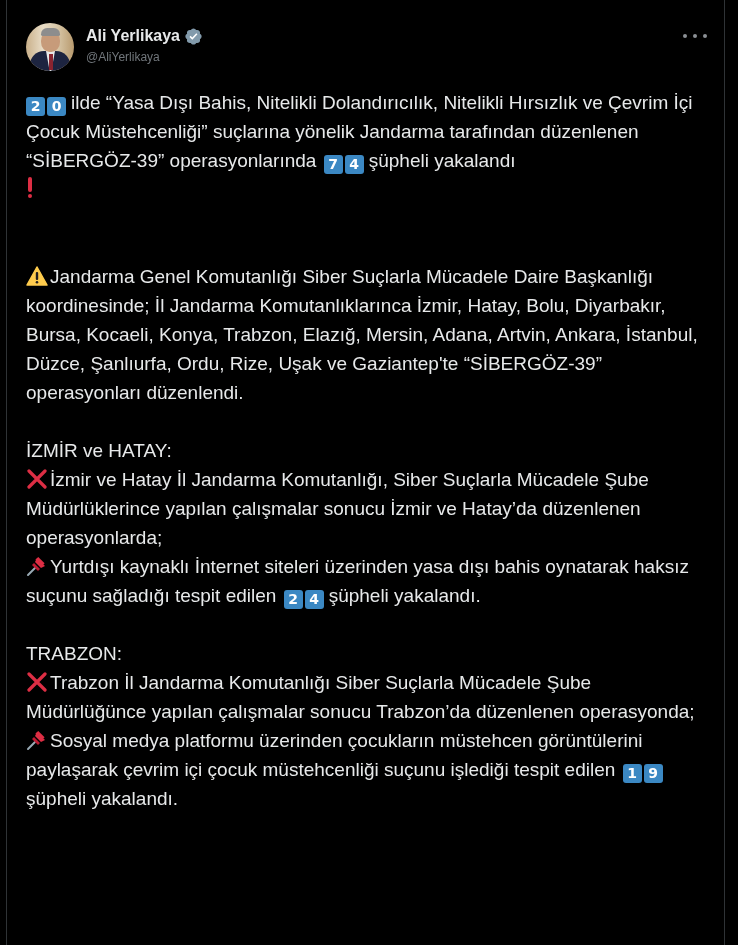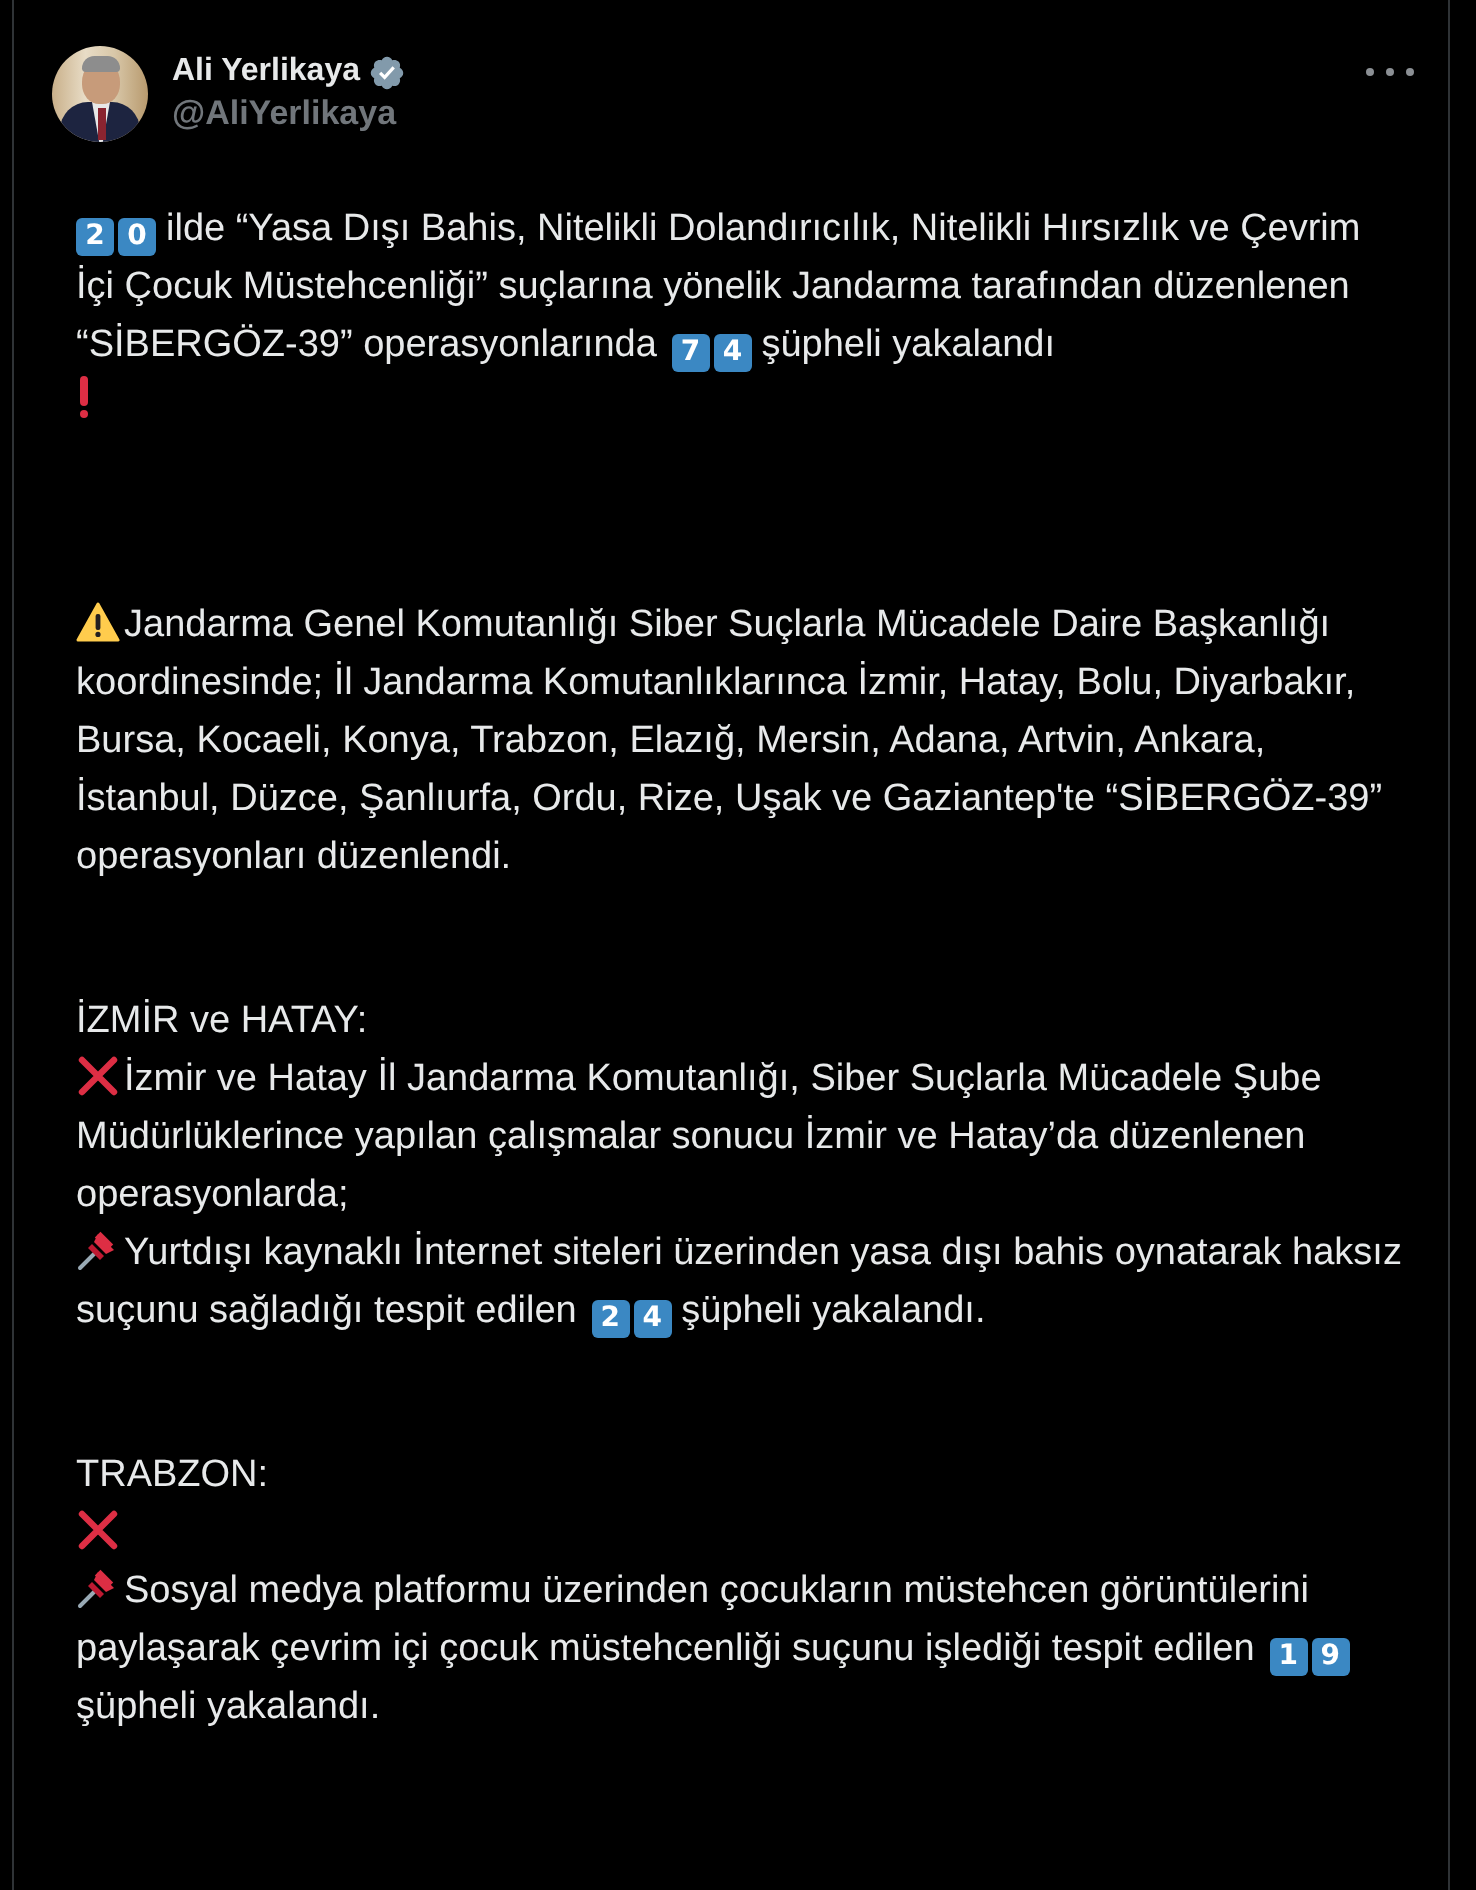--- a/index.html
+++ b/index.html
@@ -14,25 +14,25 @@
                   background:#c79b7a; }
   .avatar .hair { position:absolute; left:15px; top:5px; width:19px; height:8px; border-radius:10px 10px 3px 3px; background:#8d8d8d; }
   .avatar .suit { position:absolute; left:4px; top:28px; width:40px; height:26px; border-radius:14px 14px 0 0; background:#1d2440; }
   .avatar .shirt { position:absolute; left:20px; top:28px; width:9px; height:20px; background:#e8e8e8;
                    clip-path:polygon(0 0,100% 0,60% 100%,40% 100%); }
   .avatar .tie { position:absolute; left:23px; top:31px; width:4px; height:16px; background:#8a2430; }
   .names { margin-left:12px; display:flex; flex-direction:column; justify-content:center; }
   .name-row { display:flex; align-items:center; gap:4px; }
   .name { font-weight:bold; font-size:16px; color:#e7e9ea; line-height:20px; }
   .verified { width:19px; height:19px; display:inline-block; }
-  .handle { font-size:17px; color:#71767b; line-height:22px;font-weight:bold; }
+  .handle { font-size:12px; color:#71767b; line-height:22px; }
   .more { position:absolute; left:683px; top:26px; width:24px; height:20px; display:flex; align-items:center; justify-content:space-between; cursor:pointer; }
   .more span { width:4px; height:4px; border-radius:50%; background:#8b8f94; display:block; }
   .body { position:absolute; left:26px; top:88px; width:690px; font-size:19px; line-height:29px; color:#e7e9ea; }
-  .para { margin:12px; white-space:normal; }
+  .para { margin:0; white-space:normal; }
   .gap { height:29px; }
   .kc { display:inline-block; width:19px; height:19px; border-radius:3px; background:#3b88c3; color:#fff;
         font-weight:bold; font-size:14px; line-height:19px; text-align:center; vertical-align:-2px; margin-right:2px;
         font-family:"DejaVu Sans", sans-serif; }
   .kc + .kc { margin-left:0; }
   .kc.last { margin-right:5px; }
   .kc-gap { margin-left:2px; }
   .excl { display:inline-block; width:8px; height:22px; position:relative; vertical-align:-3px; }
   .excl::before { content:""; position:absolute; left:2px; top:0; width:4px; height:15px; border-radius:2px; background:#dd2e44; }
   .excl::after { content:""; position:absolute; left:2px; top:17px; width:4px; height:4px; border-radius:50%; background:#dd2e44; }
@@ -107,21 +107,21 @@
     </svg><span>Yurtdışı kaynaklı İnternet siteleri üzerinden yasa dışı bahis oynatarak haksız suçunu sağladığı tespit edilen</span>
     <span class="kc kc-gap">2</span><span class="kc last">4</span><span>şüpheli yakalandı.</span>
   </p>
 
   <div class="gap"></div>
 
   <p class="para">
     <span>TRABZON:</span><br>
     <svg class="cross" viewBox="0 0 22 20">
       <path d="M3 2 L19 18 M19 2 L3 18" stroke="#dd2e44" stroke-width="3.2" stroke-linecap="round"></path>
-    </svg><br>
+    </svg><span>Trabzon İl Jandarma Komutanlığı Siber Suçlarla Mücadele Şube Müdürlüğünce yapılan çalışmalar sonucu Trabzon’da düzenlenen operasyonda;</span><br>
     <svg class="pin" viewBox="0 0 22 22">
       <path d="M2 20 L9 13" stroke="#99aab5" stroke-width="2" stroke-linecap="round"></path>
       <path d="M8 8 L14 14 L12 16 L6 10 Z" fill="#be1931"></path>
       <path d="M11 3 L19 11 L15 13 L9 7 Z" fill="#dd2e44"></path>
       <rect x="12" y="2" width="4" height="9" transform="rotate(-45 14 6.5)" fill="#dd2e44"></rect>
     </svg><span>Sosyal medya platformu üzerinden çocukların müstehcen görüntülerini paylaşarak çevrim içi çocuk müstehcenliği suçunu işlediği tespit edilen</span>
     <span class="kc kc-gap">1</span><span class="kc last">9</span><span>şüpheli yakalandı.</span>
   </p>
 
 </div>

